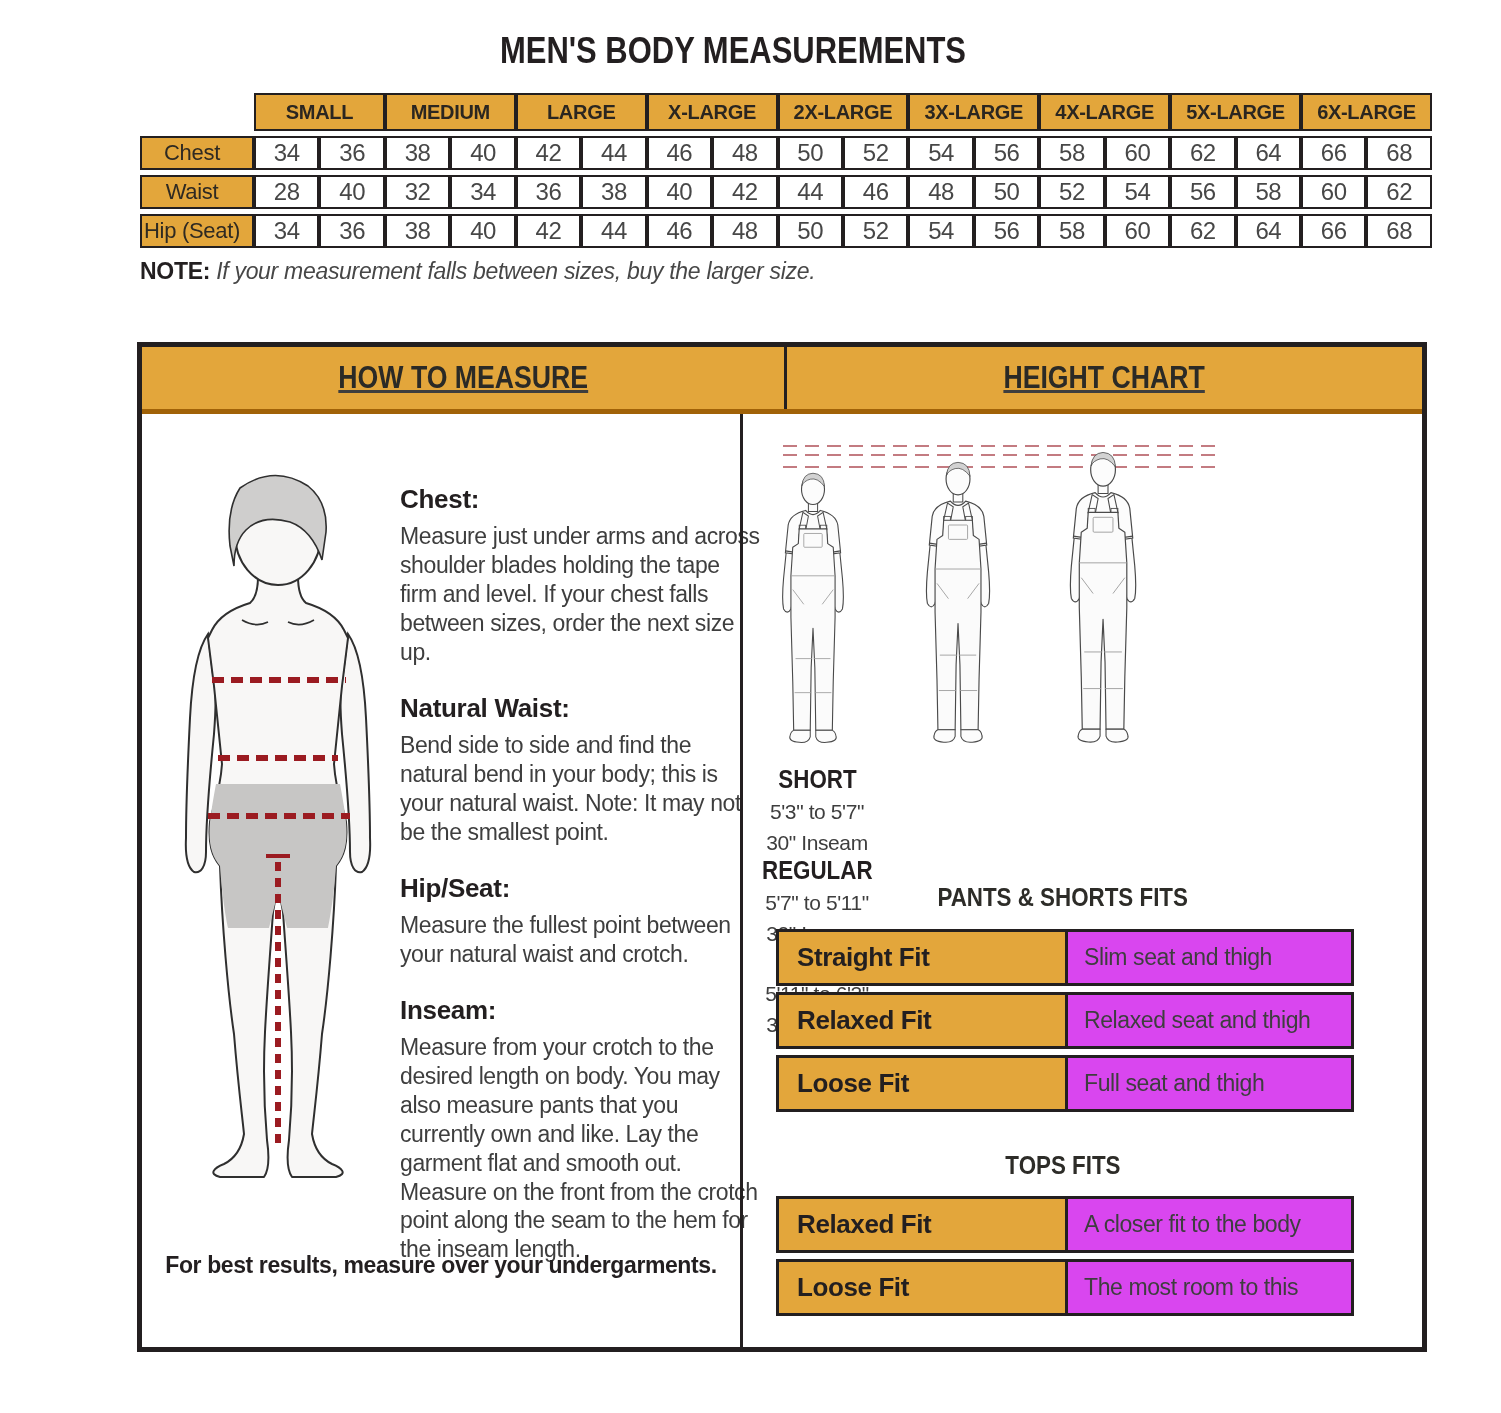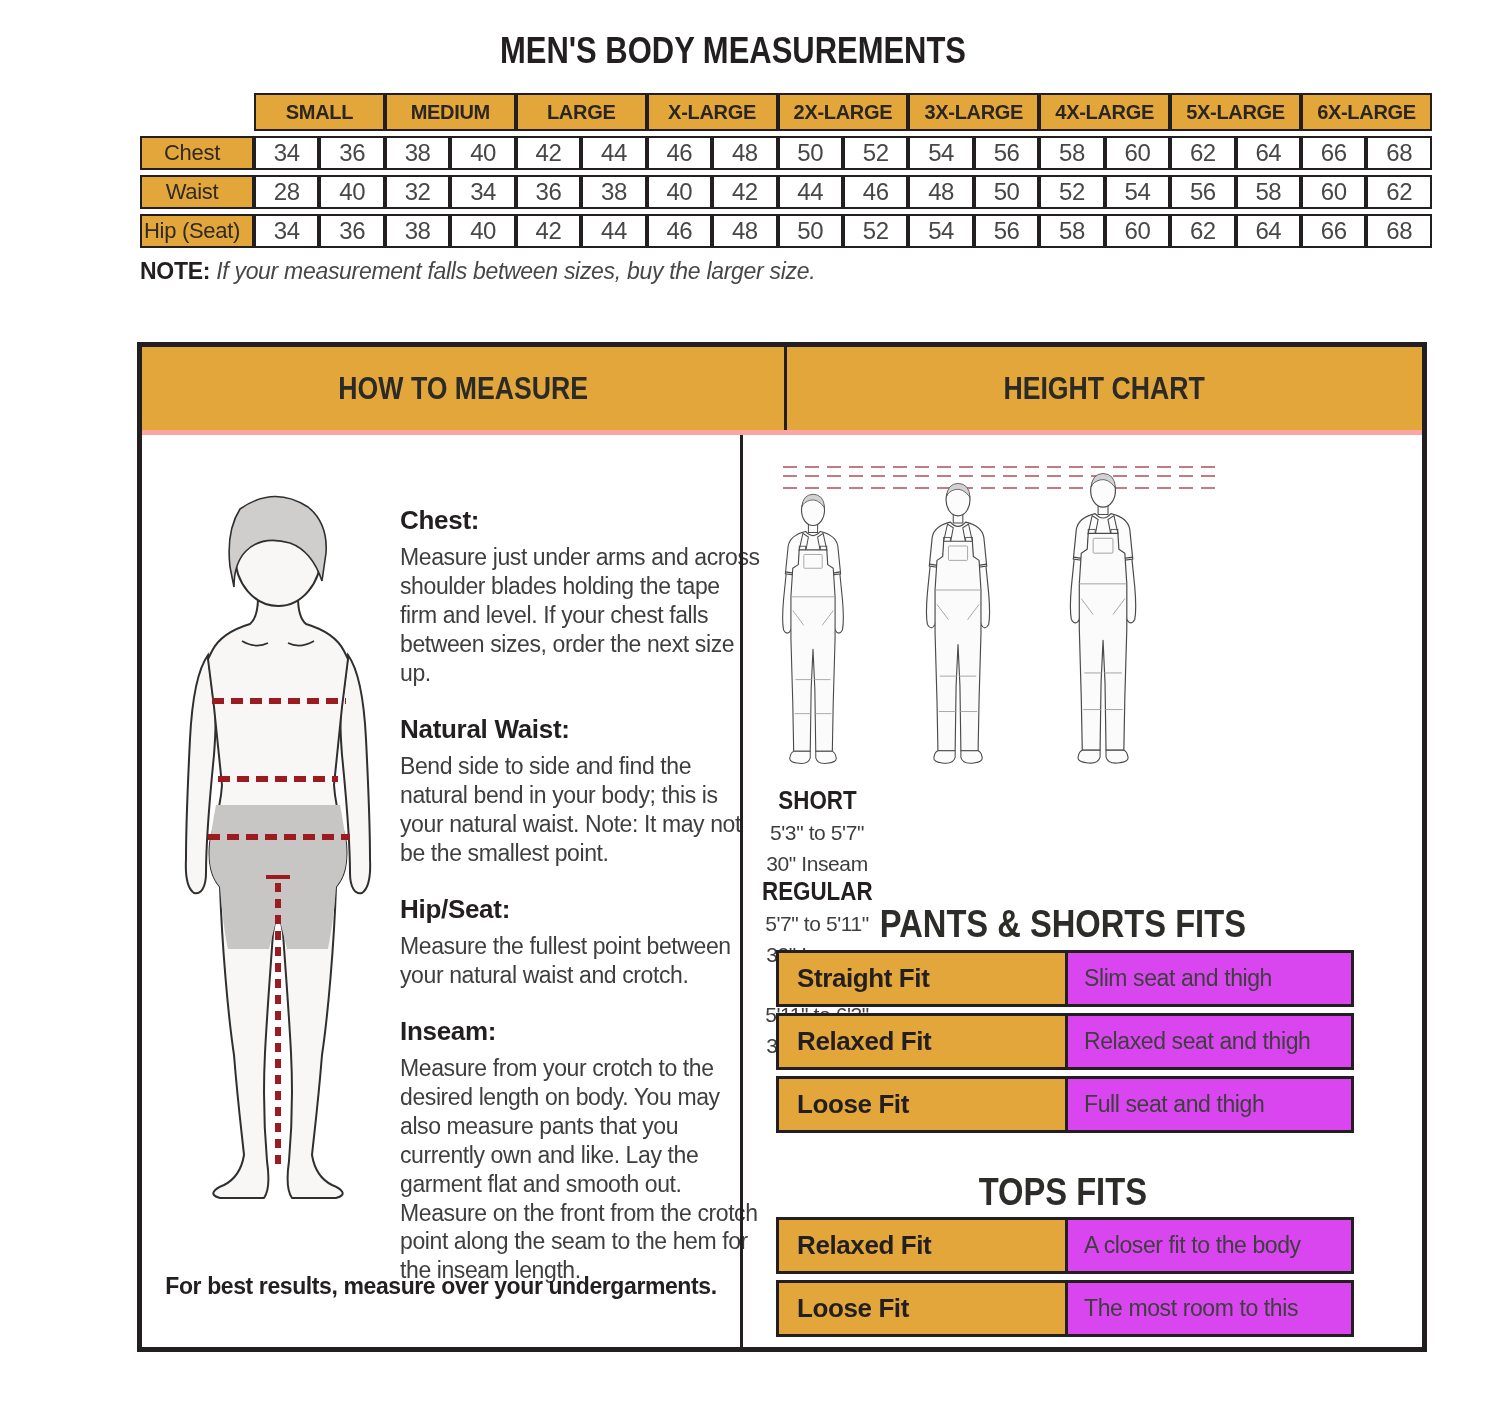--- a/index.html
+++ b/index.html
@@ -49,21 +49,21 @@
   .note b { color: #231F20; font-weight: bold; }
   .note i { font-style: italic; color: #474747; }
 
   
   .panel {
     position: absolute; top: 342px; left: 137px;
     width: 1290px; height: 1010px;
     border: 5px solid #231F20;
     display: flex; flex-direction: column;
   }
-  .panel-head { display: flex; height: 88px; border-bottom: 5px solid #fca5a5; }
+  .panel-head { display: flex; height: 67px; border-bottom: 5px solid #a16207; text-decoration: underline; }
   .panel-head .hcell {
     background: #E3A63B; display: flex; align-items: center; justify-content: center;
     font-size: 31px; font-weight: bold; color: #2b2a26;
   }
   .panel-head .hcell.left { width: 642px; }
   .panel-head .hcell.right { flex: 1; border-left: 3px solid #231F20; }
   .panel-body { flex: 1; display: flex; }
   .pane { position: relative; }
   .pane.left { width: 598px; }
   .pane.right { flex: 1; border-left: 3px solid #231F20; }
@@ -80,21 +80,21 @@
 
   
   .height-svg { position: absolute; left: 20px; top: 25px; }
   .height-options { position: absolute; top: 350px; left: 2px; width: 433px; display: flex; flex-direction: column; }
   .height-opt { width: 144px; text-align: center; }
   .opt-name { font-size: 26px; font-weight: bold; color: #231F20; }
   .opt-range { font-size: 21px; color: #3e3e3e; margin-top: 5px; letter-spacing: -0.4px; }
   .opt-inseam { font-size: 21px; color: #3e3e3e; margin-top: 7px; letter-spacing: -0.4px; }
 
   .fits-title { position: absolute; left: 28px; width: 584px; text-align: center;
-    font-size: 38px; font-weight: bold; color: #2d2c28; }
+    font-size: 26px; font-weight: bold; color: #2d2c28; }
   .fits-title.pants { top: 468px; }
   .fits-title.tops  { top: 736px; }
 
   .fits-table { position: absolute; left: 33px; width: 578px; }
   .fits-table.pants { top: 515px; }
   .fits-table.tops  { top: 782px; }
   .fit-row { display: flex; margin-bottom: 6px; height: 57px; }
   .fit-name {
     width: 292px; background: #E3A63B; border: 3px solid #231F20;
     display: flex; align-items: center; padding-left: 18px;

